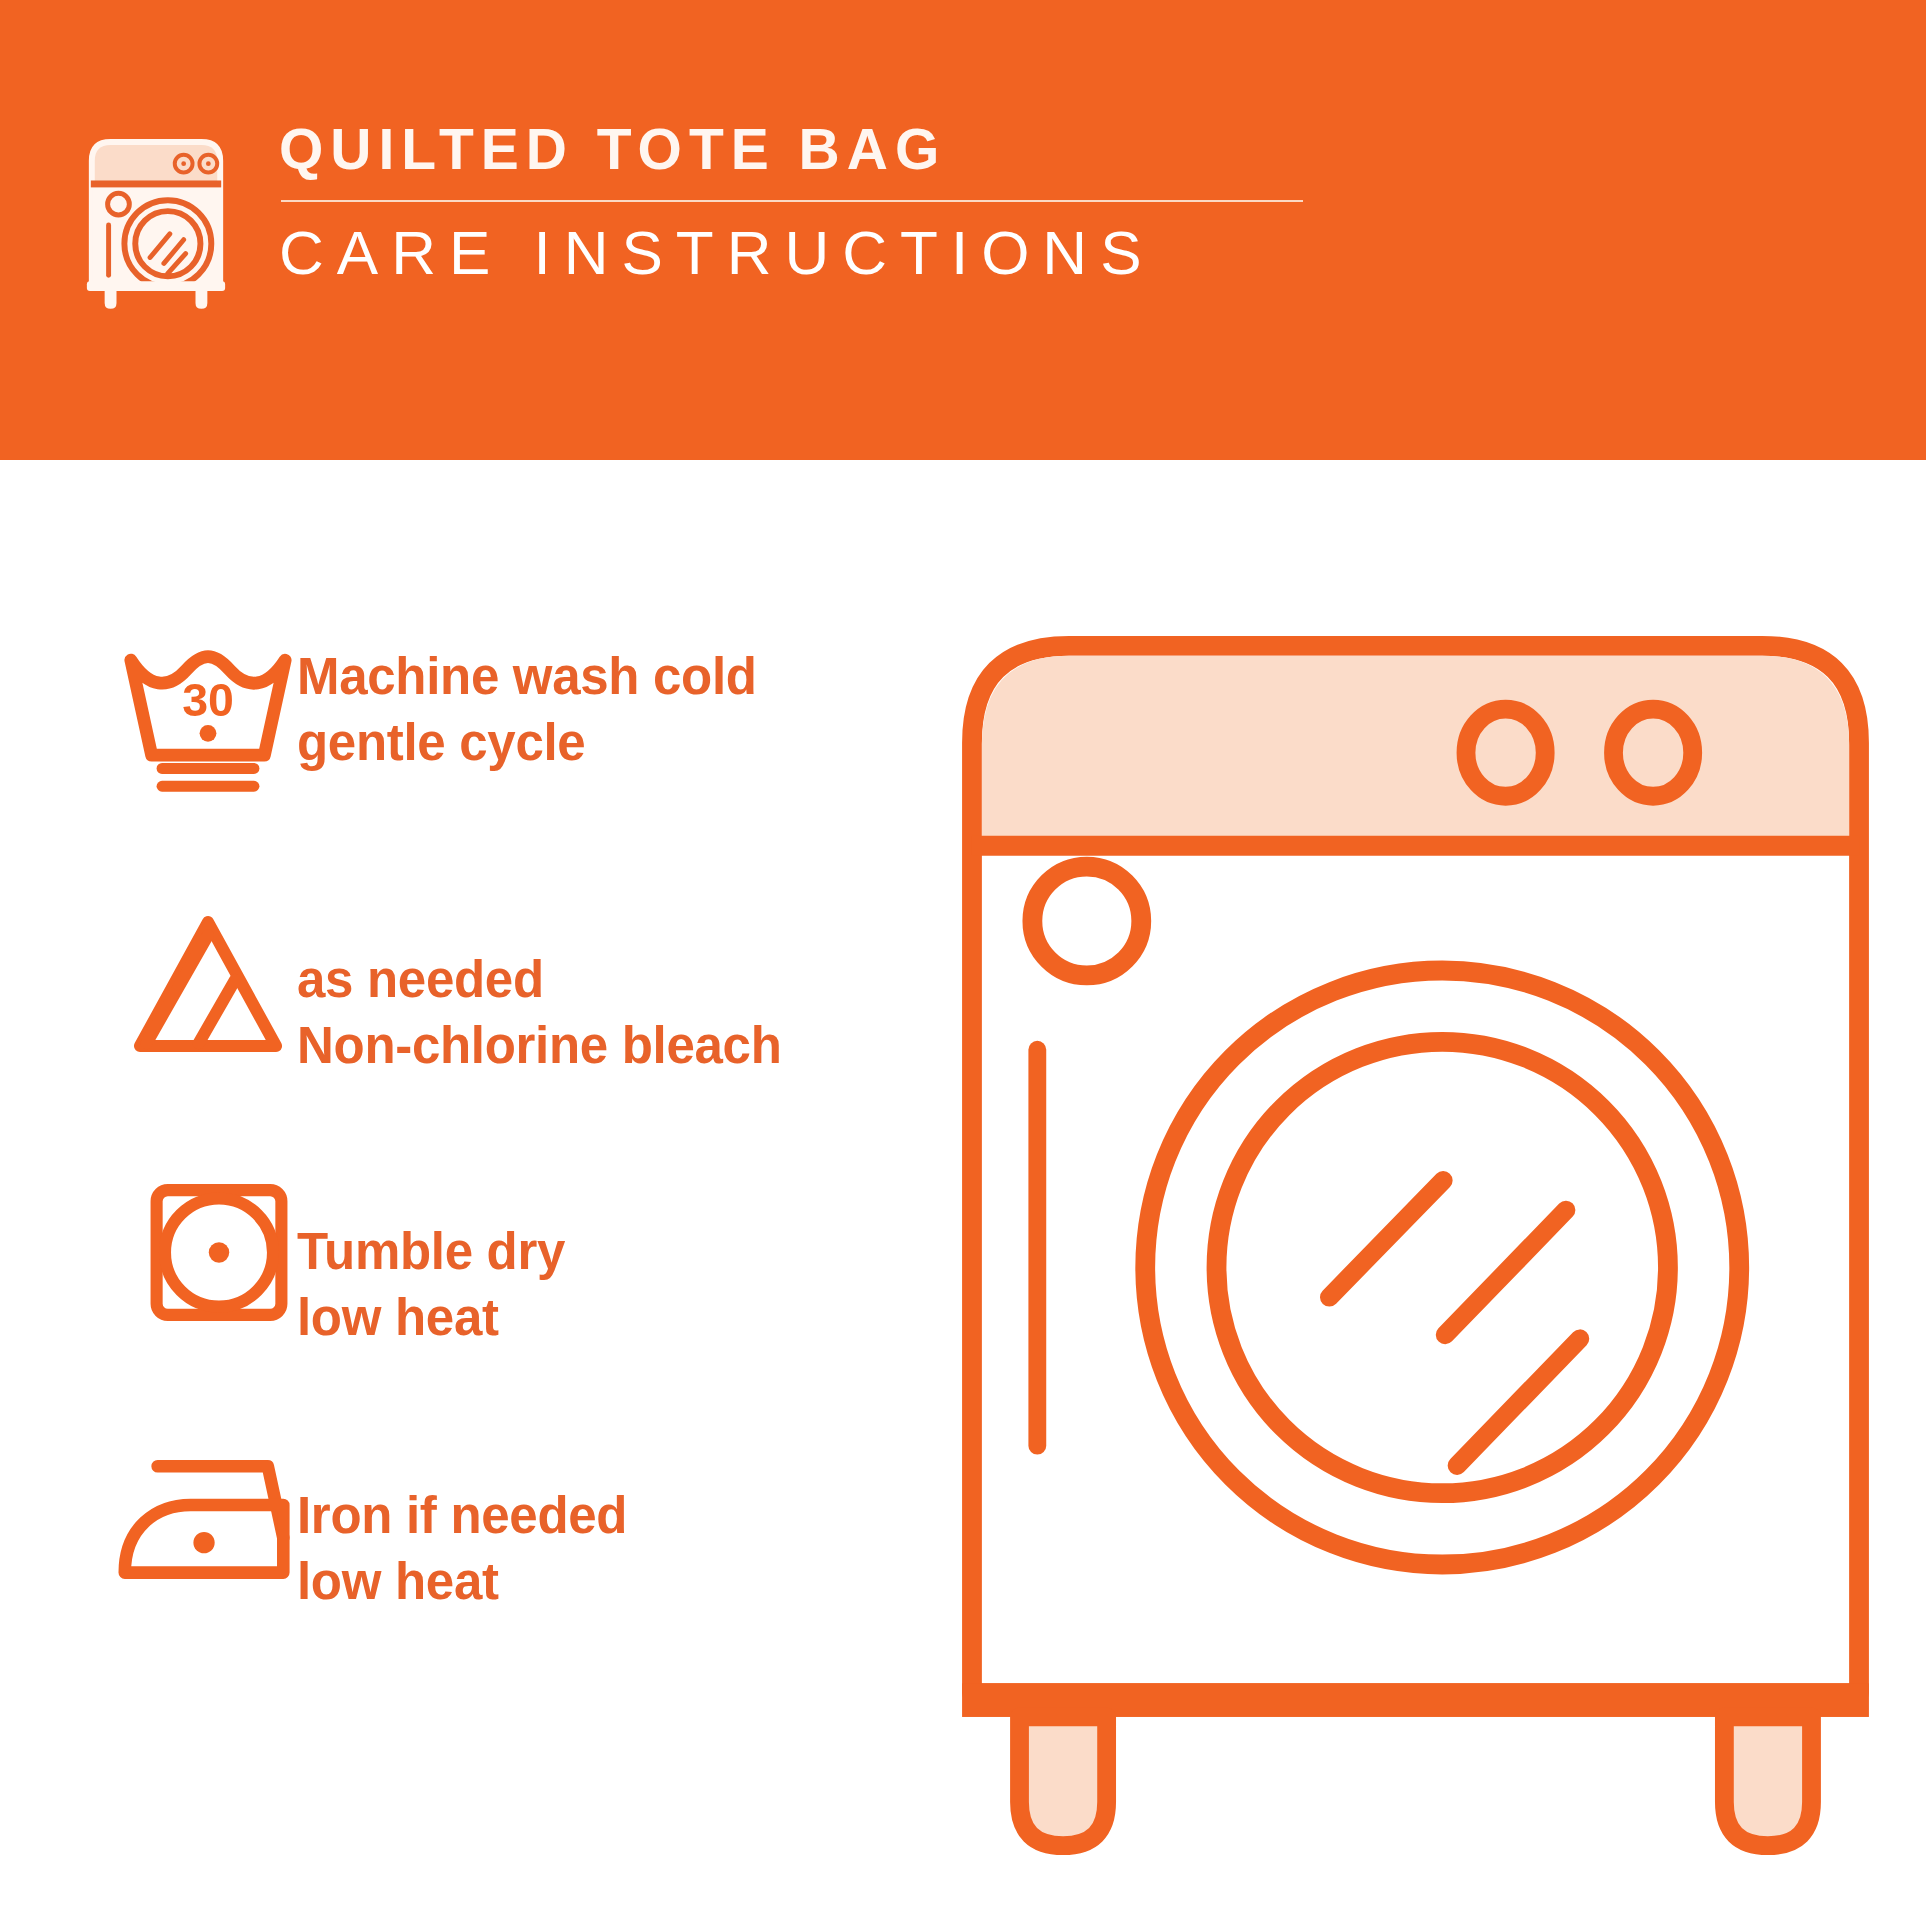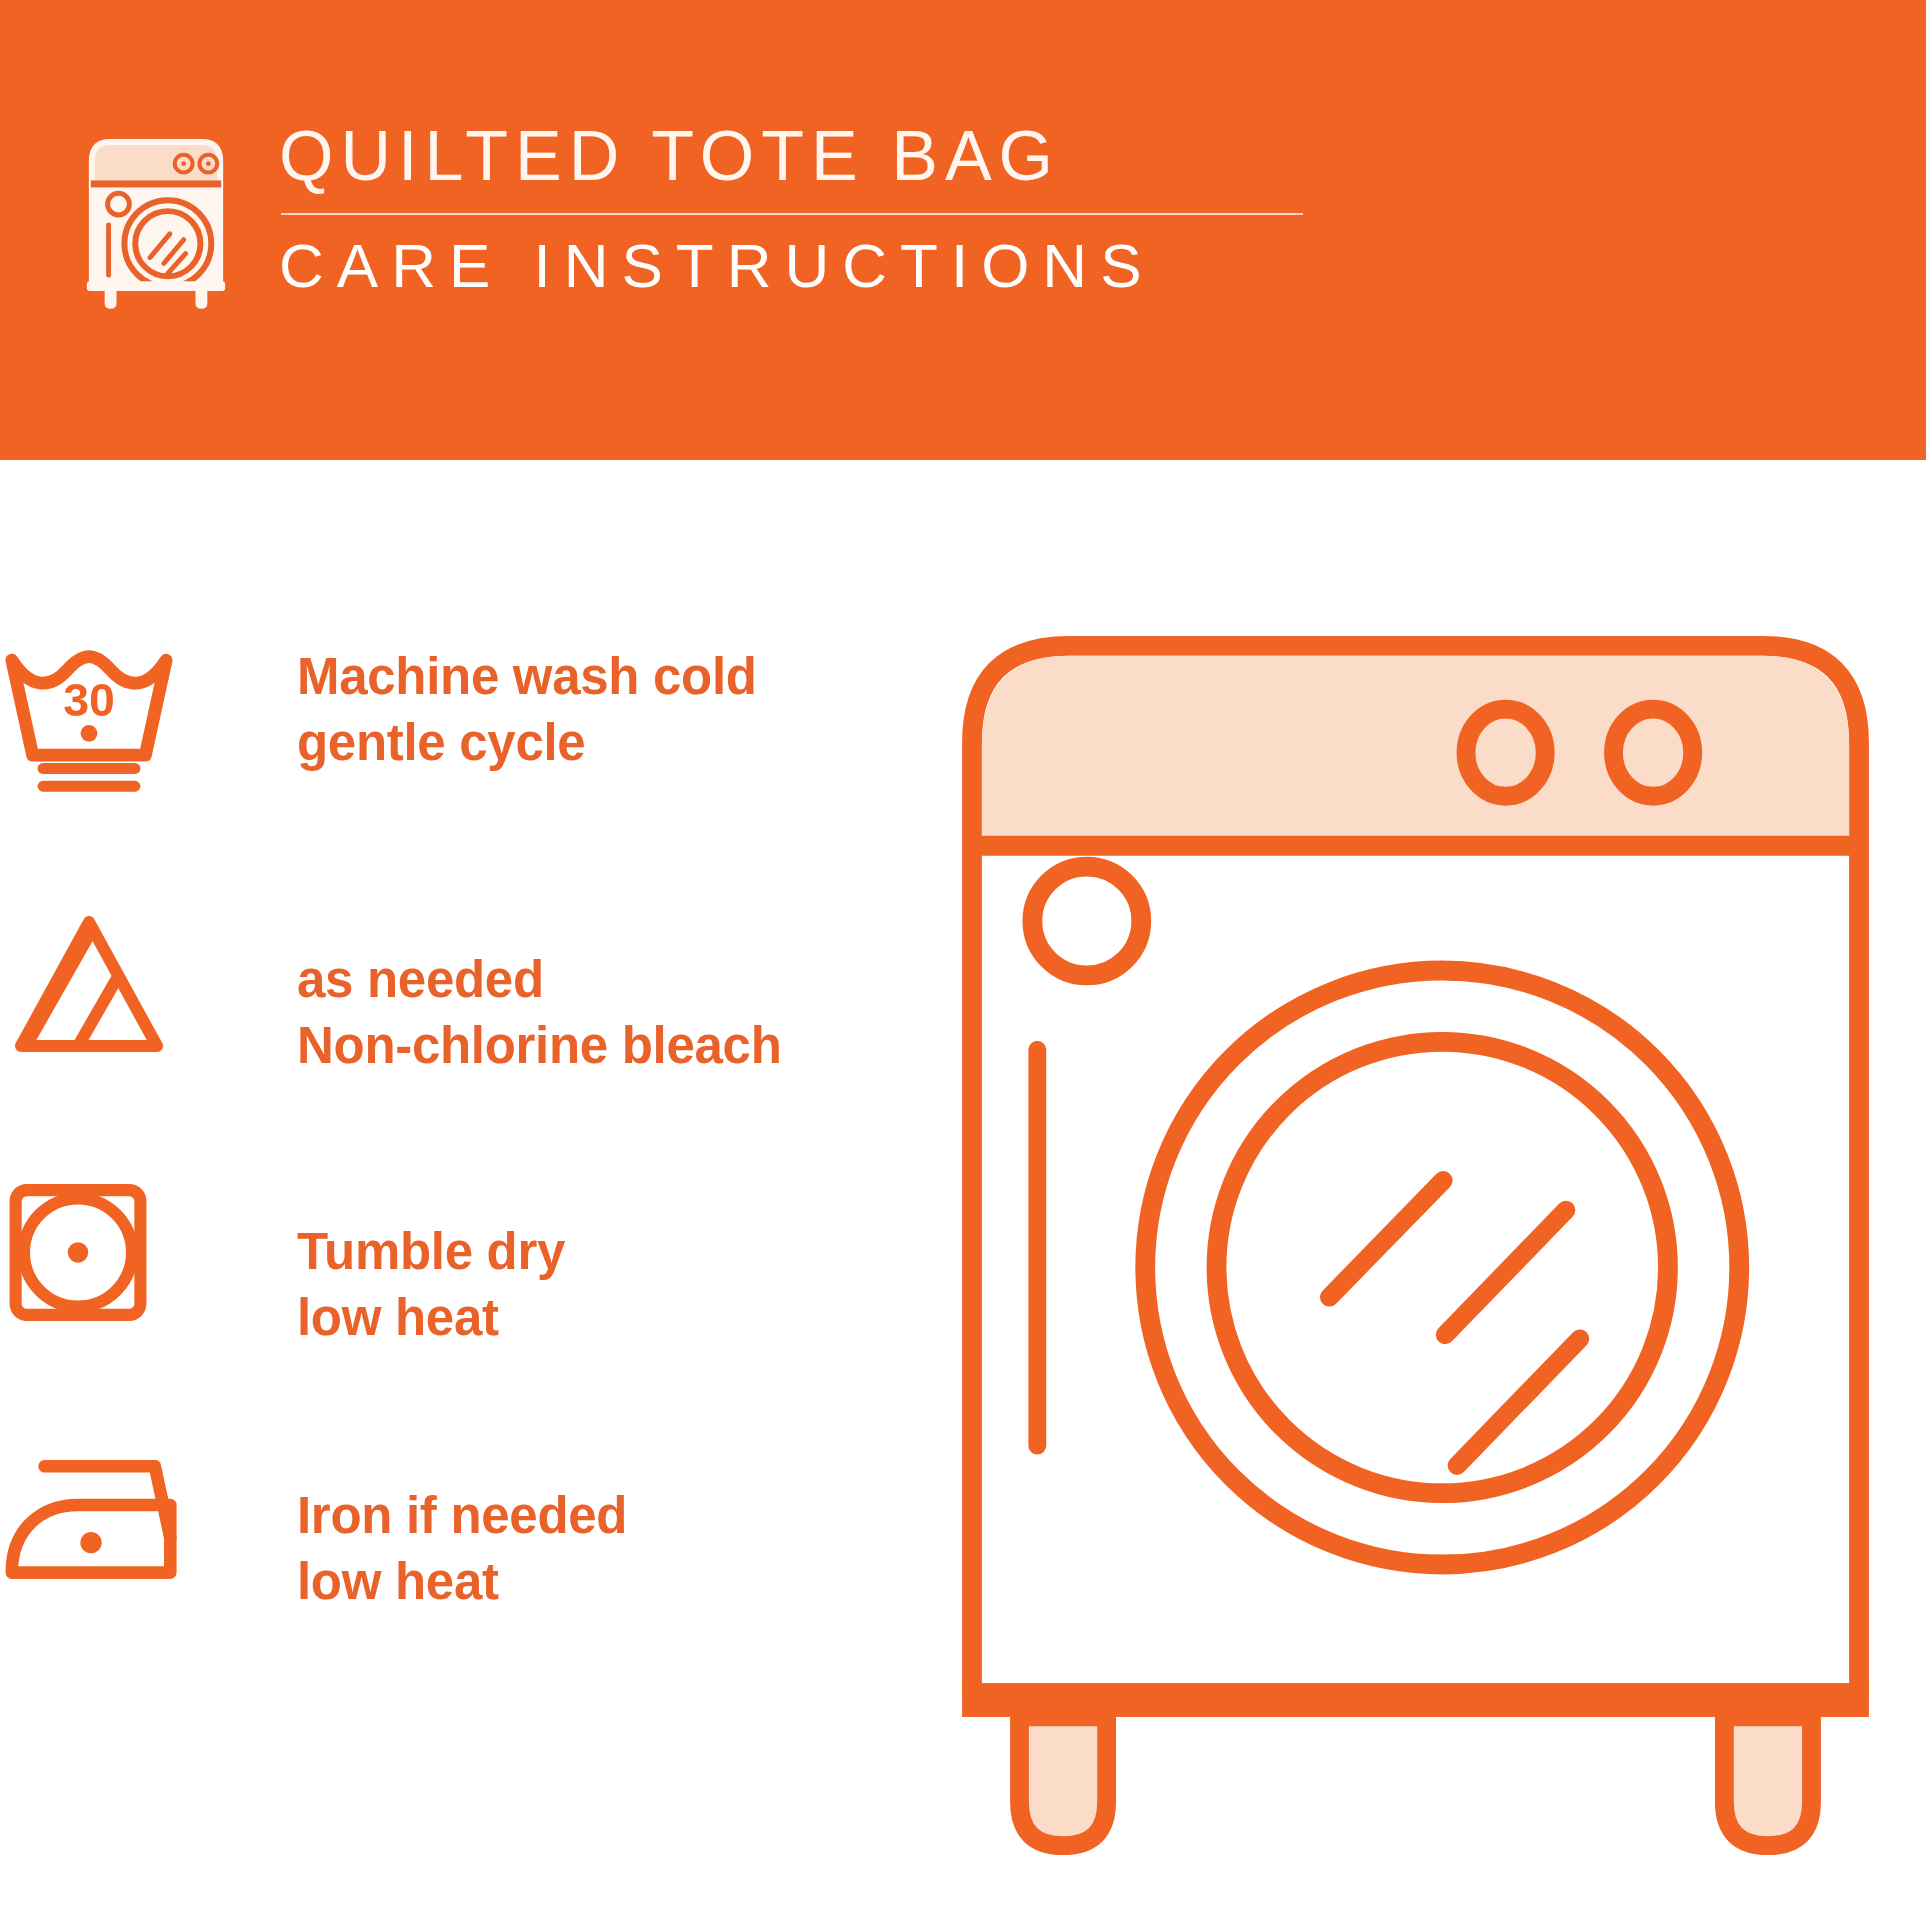--- a/index.html
+++ b/index.html
@@ -21,22 +21,22 @@
   .header-logo {
     position:absolute; left:77px; top:127px;
     width:158px; height:183px;
   }
   .header-text {
     position:absolute; left:279px; top:121px;
     width:1042px;
   }
   .title-main {
     color:#FFF6F0;
-    font-size:70px;
-    font-weight:400;
+    font-size:57px;
+    font-weight:700;
     letter-spacing:7px;
     line-height:1.0;
     white-space:nowrap;
   }
   .title-rule {
     width:1022px; height:2px;
     background:#FBD9C4;
     margin:22px 0 20px 2px;
   }
   .title-sub {
@@ -56,21 +56,21 @@
   .care-row {
     position:relative;
     display:flex;
     align-items:flex-start;
     height:267px;
   }
   .care-symbol {
     width:297px;
     flex:0 0 297px;
     display:flex;
-    justify-content:flex-start;
+    justify-content:flex-end;
     align-items:flex-start;
     padding-top:10px;
   }
   .care-label {
     color:#E8622A;
     font-size:51px;
     font-weight:700;
     line-height:1.30;
     letter-spacing:-0.3px;
     padding-top:18px;

